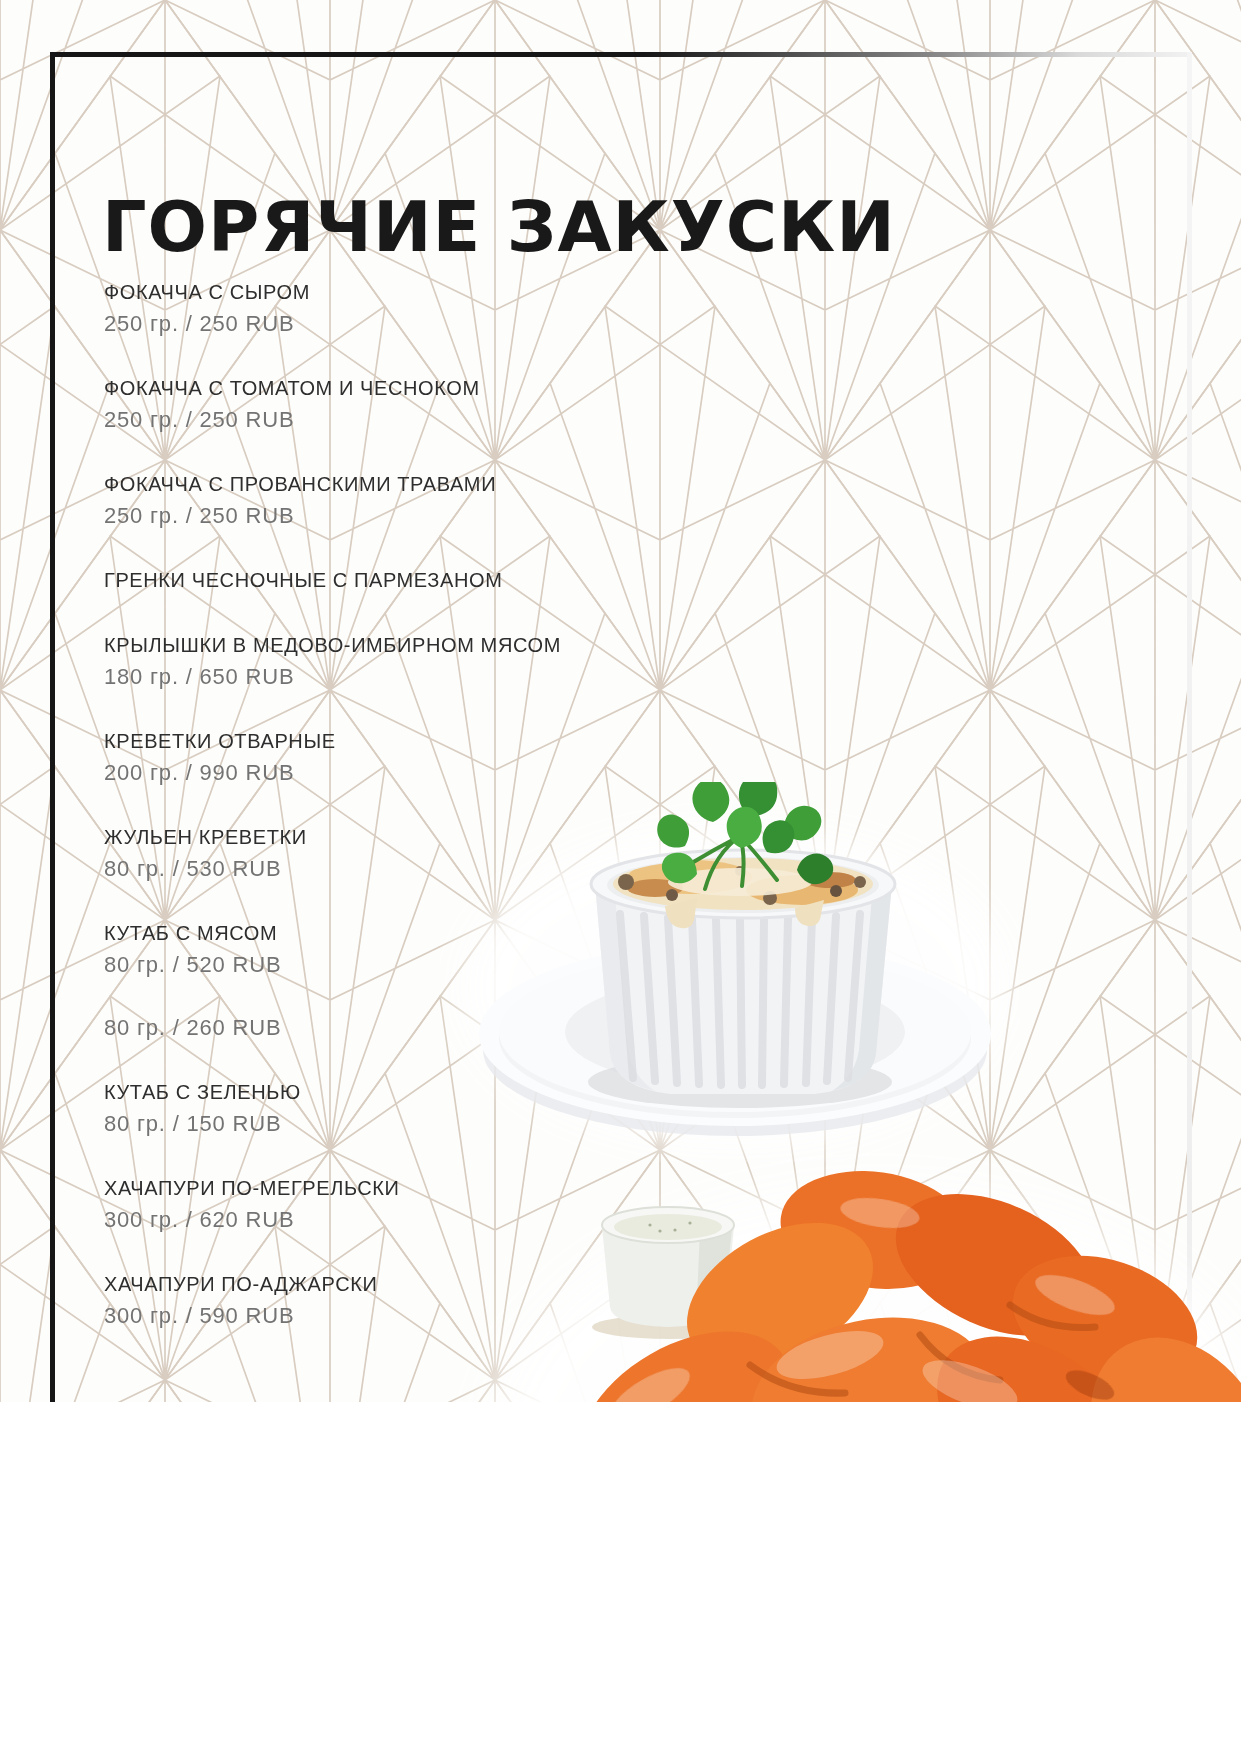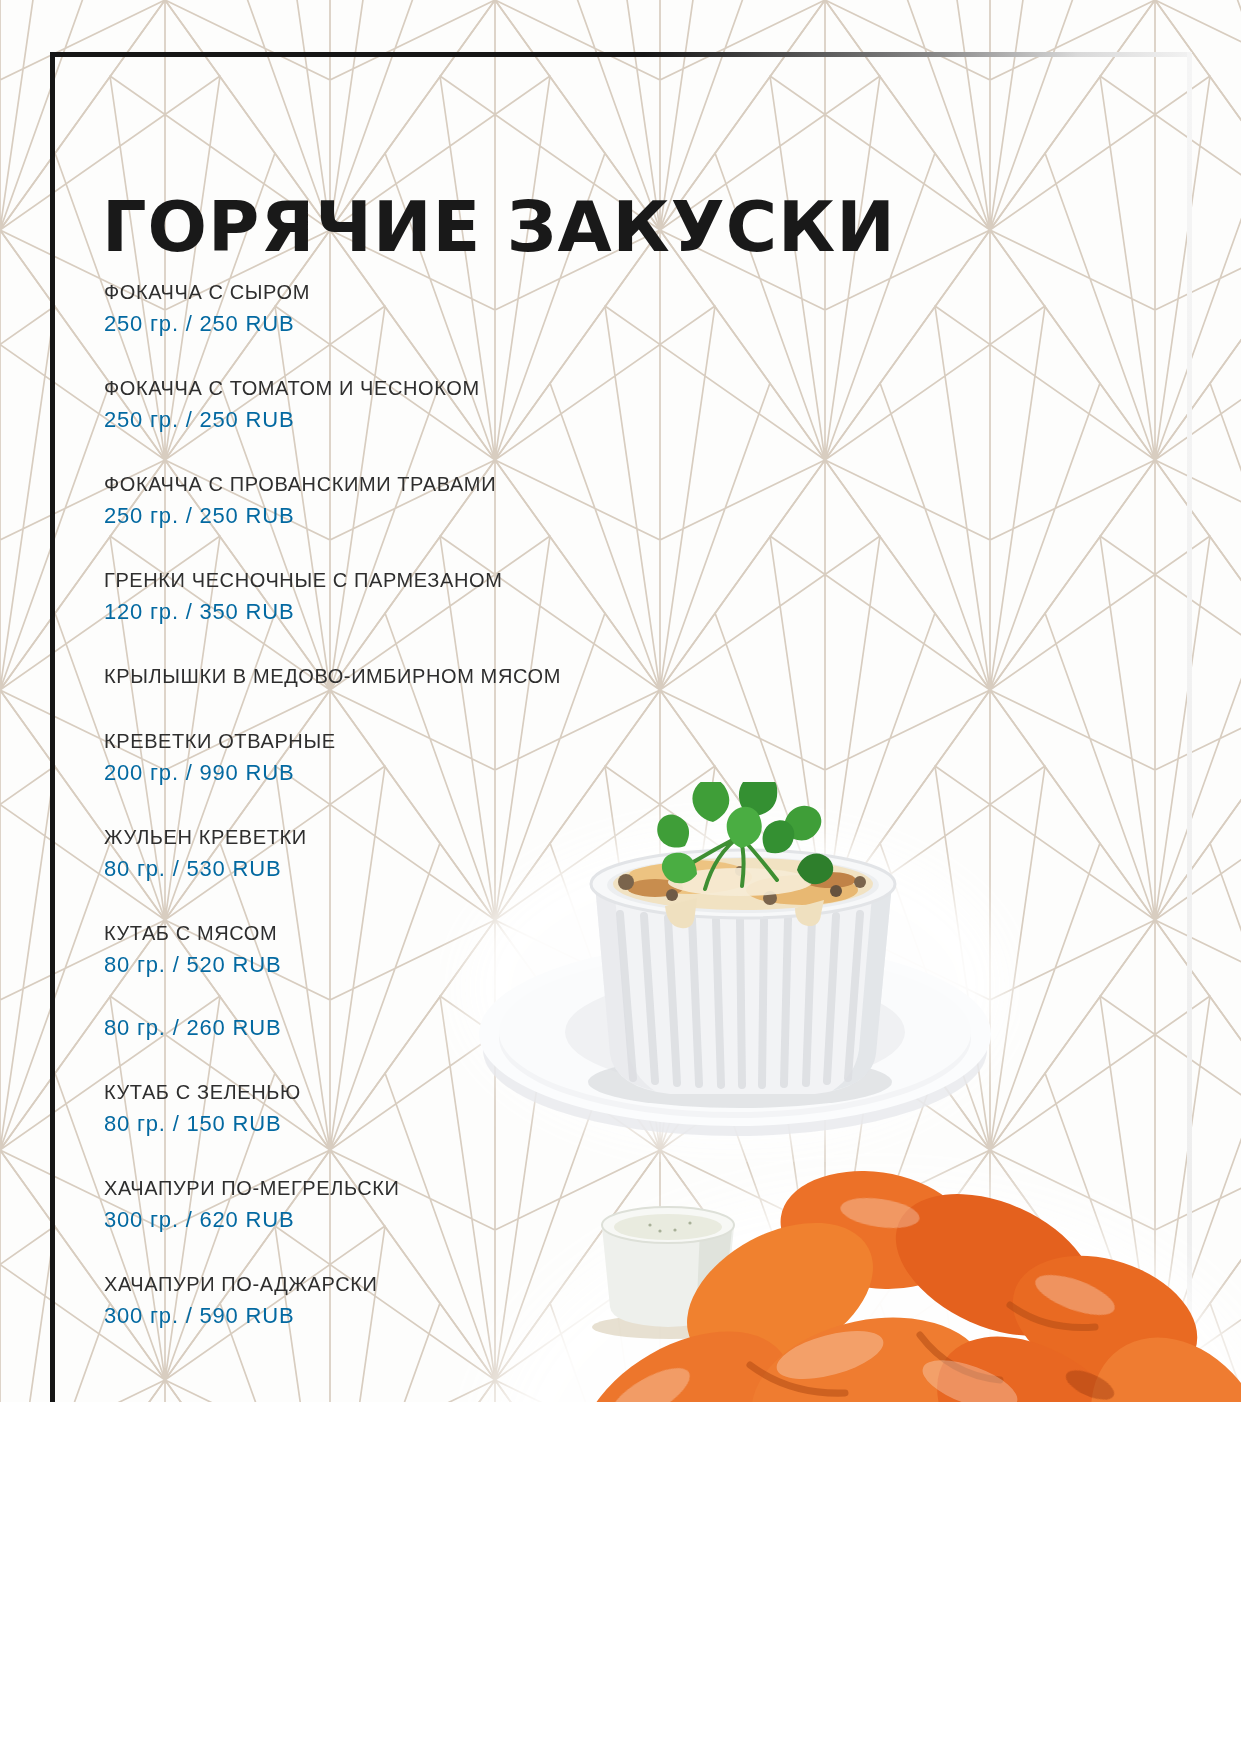--- a/index.html
+++ b/index.html
@@ -26,21 +26,21 @@
     color:#191919; white-space:nowrap;
   }
   .menu{position:absolute; left:104px; top:278px; width:720px; z-index:3; list-style:none; margin:0; padding:0;}
   .item{margin:0 0 37px 0;}
   .item-name{
     font-size:20px; line-height:28px; letter-spacing:0.6px;
     color:#2e2e2e; white-space:nowrap;
   }
   .item-price{
     margin-top:5px; font-size:22px; line-height:26px; letter-spacing:0.8px;
-    color:#0369a1; white-space:nowrap;
+    color:#737373; white-space:nowrap;
   }
   .sep{white-space:pre;}
 
   .photo{position:absolute; z-index:4;}
   .photo-julienne{left:440px; top:782px; width:580px; height:380px;}
   .photo-wings{left:450px; top:1135px; width:791px; height:585px;}
 </style>
 </head>
 <body>
 
@@ -76,24 +76,24 @@
     <li class="item">
       <div class="item-name">ФОКАЧЧА С ТОМАТОМ И ЧЕСНОКОМ</div>
       <div class="item-price"><span>250 гр.</span><span class="sep"> / </span><span>250 RUB</span></div>
     </li>
     <li class="item">
       <div class="item-name">ФОКАЧЧА С ПРОВАНСКИМИ ТРАВАМИ</div>
       <div class="item-price"><span>250 гр.</span><span class="sep"> / </span><span>250 RUB</span></div>
     </li>
     <li class="item">
       <div class="item-name">ГРЕНКИ ЧЕСНОЧНЫЕ С ПАРМЕЗАНОМ</div>
-      <div class="item-price"><span>120 гр.</span><span class="sep"> / </span><span>350 RUB</span></div>
     </li>
     <li class="item">
       <div class="item-name">КРЫЛЫШКИ В МЕДОВО-ИМБИРНОМ МЯСОМ</div>
+      <div class="item-price"><span>180 гр.</span><span class="sep"> / </span><span>650 RUB</span></div>
     </li>
     <li class="item">
       <div class="item-name">КРЕВЕТКИ ОТВАРНЫЕ</div>
       <div class="item-price"><span>200 гр.</span><span class="sep"> / </span><span>990 RUB</span></div>
     </li>
     <li class="item">
       <div class="item-name">ЖУЛЬЕН КРЕВЕТКИ</div>
       <div class="item-price"><span>80 гр.</span><span class="sep"> / </span><span>530 RUB</span></div>
     </li>
     <li class="item">

